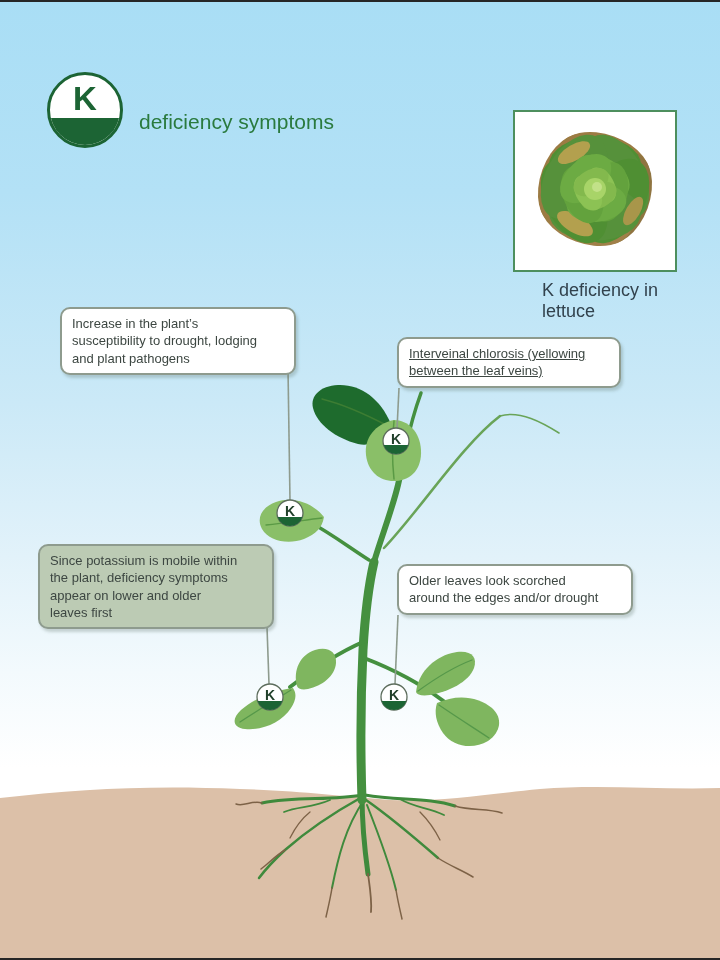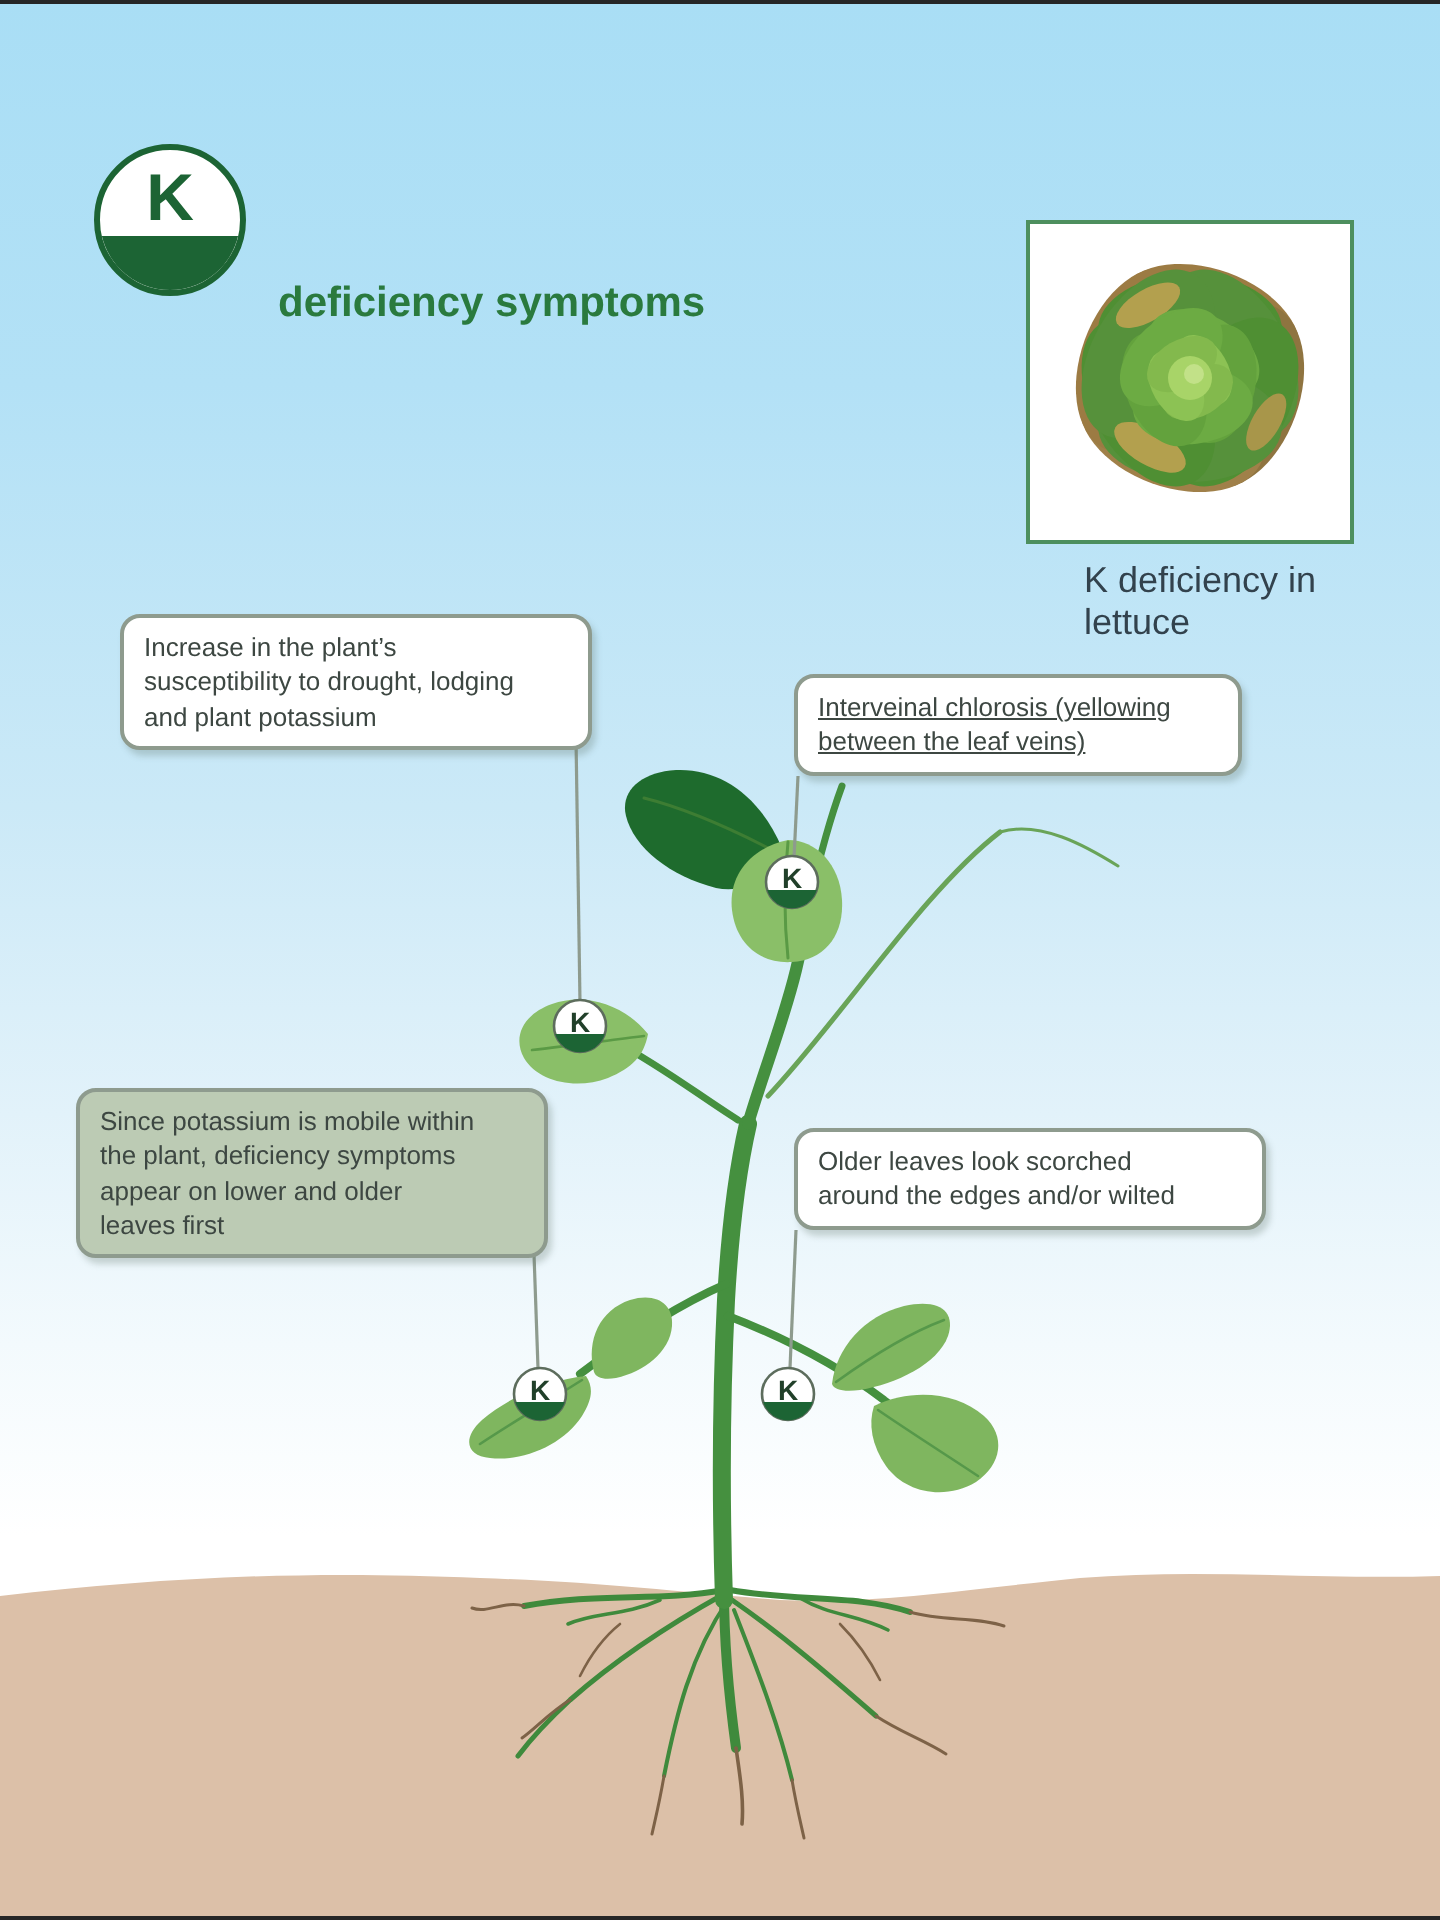--- a/index.html
+++ b/index.html
@@ -20,21 +20,21 @@
   .badge .half{position:absolute;left:0;bottom:0;width:100%;height:38%;background:#1c6434;}
   .badge .letter{
     position:absolute;left:0;top:4px;width:100%;height:56%;display:flex;align-items:center;justify-content:center;
     font-size:33px;font-weight:700;color:#1c6434;
   }
   .title{
     position:absolute;left:136px;top:82px;font-size:39px;font-weight:700;color:#2a7a3e;
     letter-spacing:1px;z-index:10;
   }
   .subtitle{
-    position:absolute;left:139px;top:140px;font-size:21px;font-weight:700;color:#2a7a3e;z-index:10;
+    position:absolute;left:139px;top:110px;font-size:21px;font-weight:400;color:#2a7a3e;z-index:10;
   }
 
   
   .photo{
     position:absolute;left:513px;top:110px;width:164px;height:162px;background:#ffffff;
     border:2px solid #4d8f5e;box-sizing:border-box;z-index:10;
   }
   .photo svg{display:block;width:100%;height:100%;}
   .photo-caption{
     position:absolute;left:542px;top:280px;width:170px;font-size:18px;color:#32424d;z-index:10;
@@ -199,24 +199,24 @@
 
         <circle r="11" fill="#a8d468"></circle>
         <circle r="5" cx="2" cy="-2" fill="#c2e188"></circle>
       </g>
     </svg>
   </div>
   <div class="photo-caption">K deficiency in lettuce</div>
 
   <div class="callout c1">Increase in the plant’s
 susceptibility to drought, lodging
-and plant potassium</div>
+and plant pathogens</div>
   <div class="callout c2">Interveinal chlorosis (yellowing
 between the leaf veins)</div>
   <div class="callout green c3">Since potassium is mobile within
 the plant, deficiency symptoms
 appear on lower and older
 leaves first</div>
   <div class="callout c4">Older leaves look scorched
-around the edges and/or wilted</div>
+around the edges and/or drought</div>
 
   <div class="edge-line edge-bottom"></div>
 </div>
 
 </body></html>

